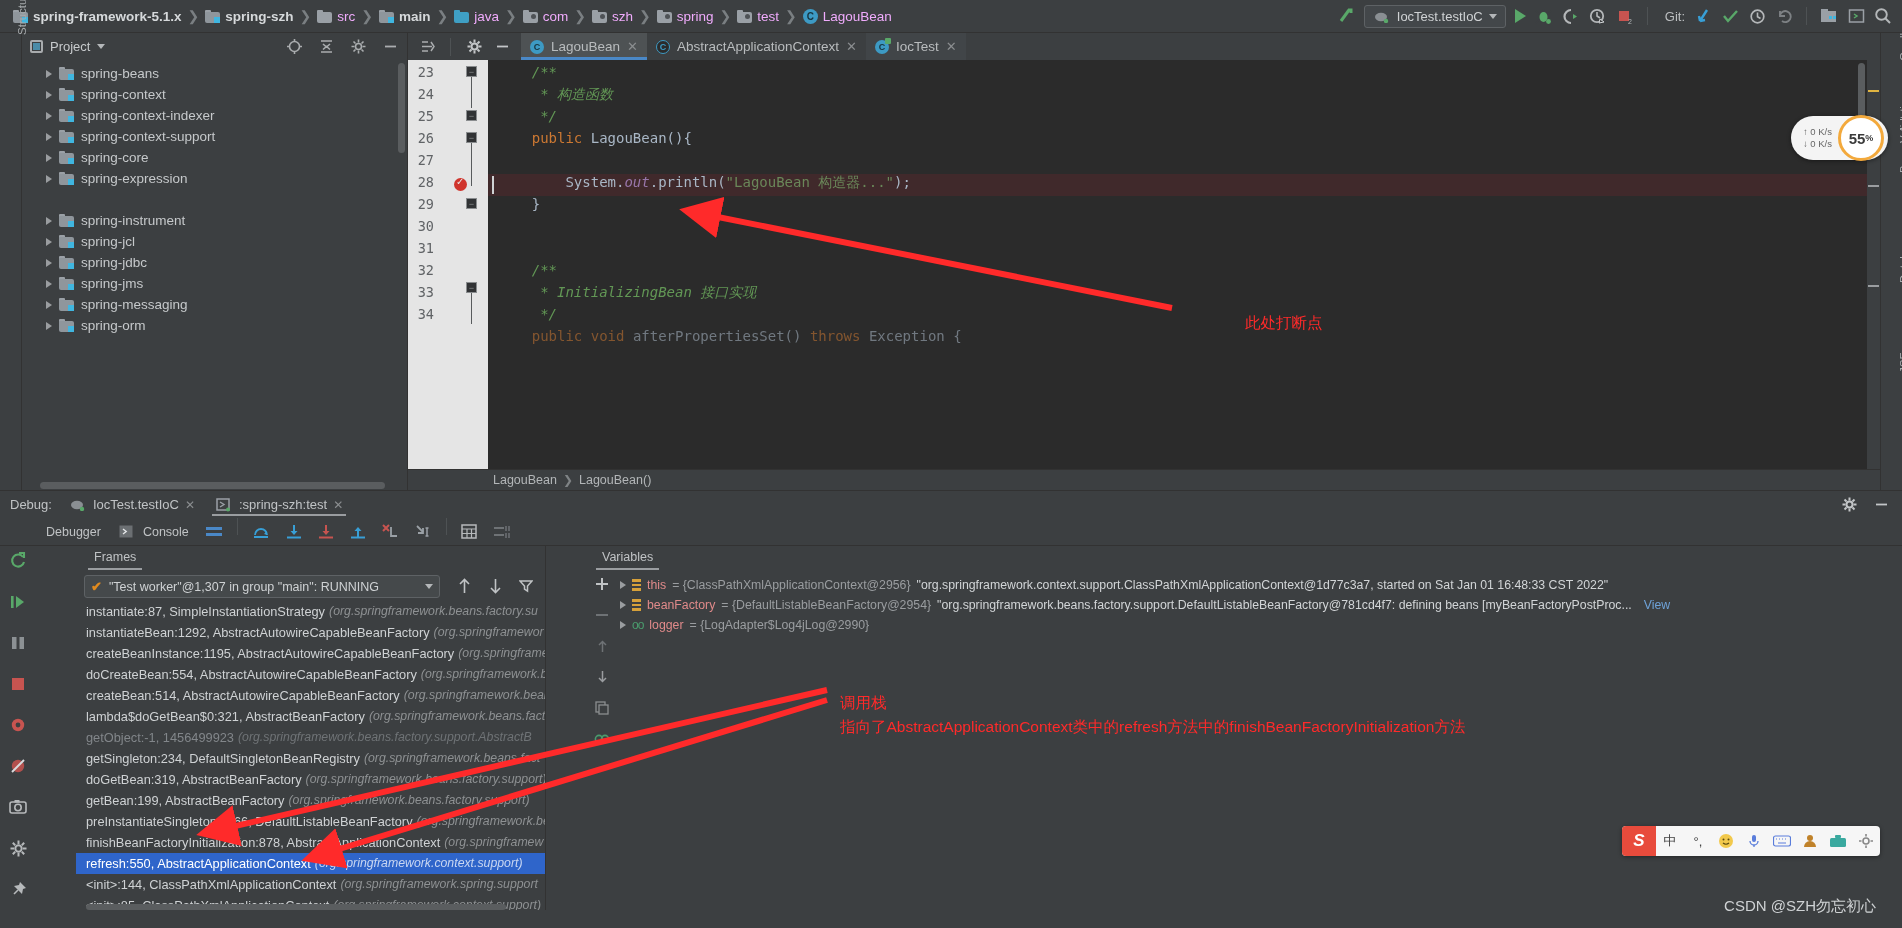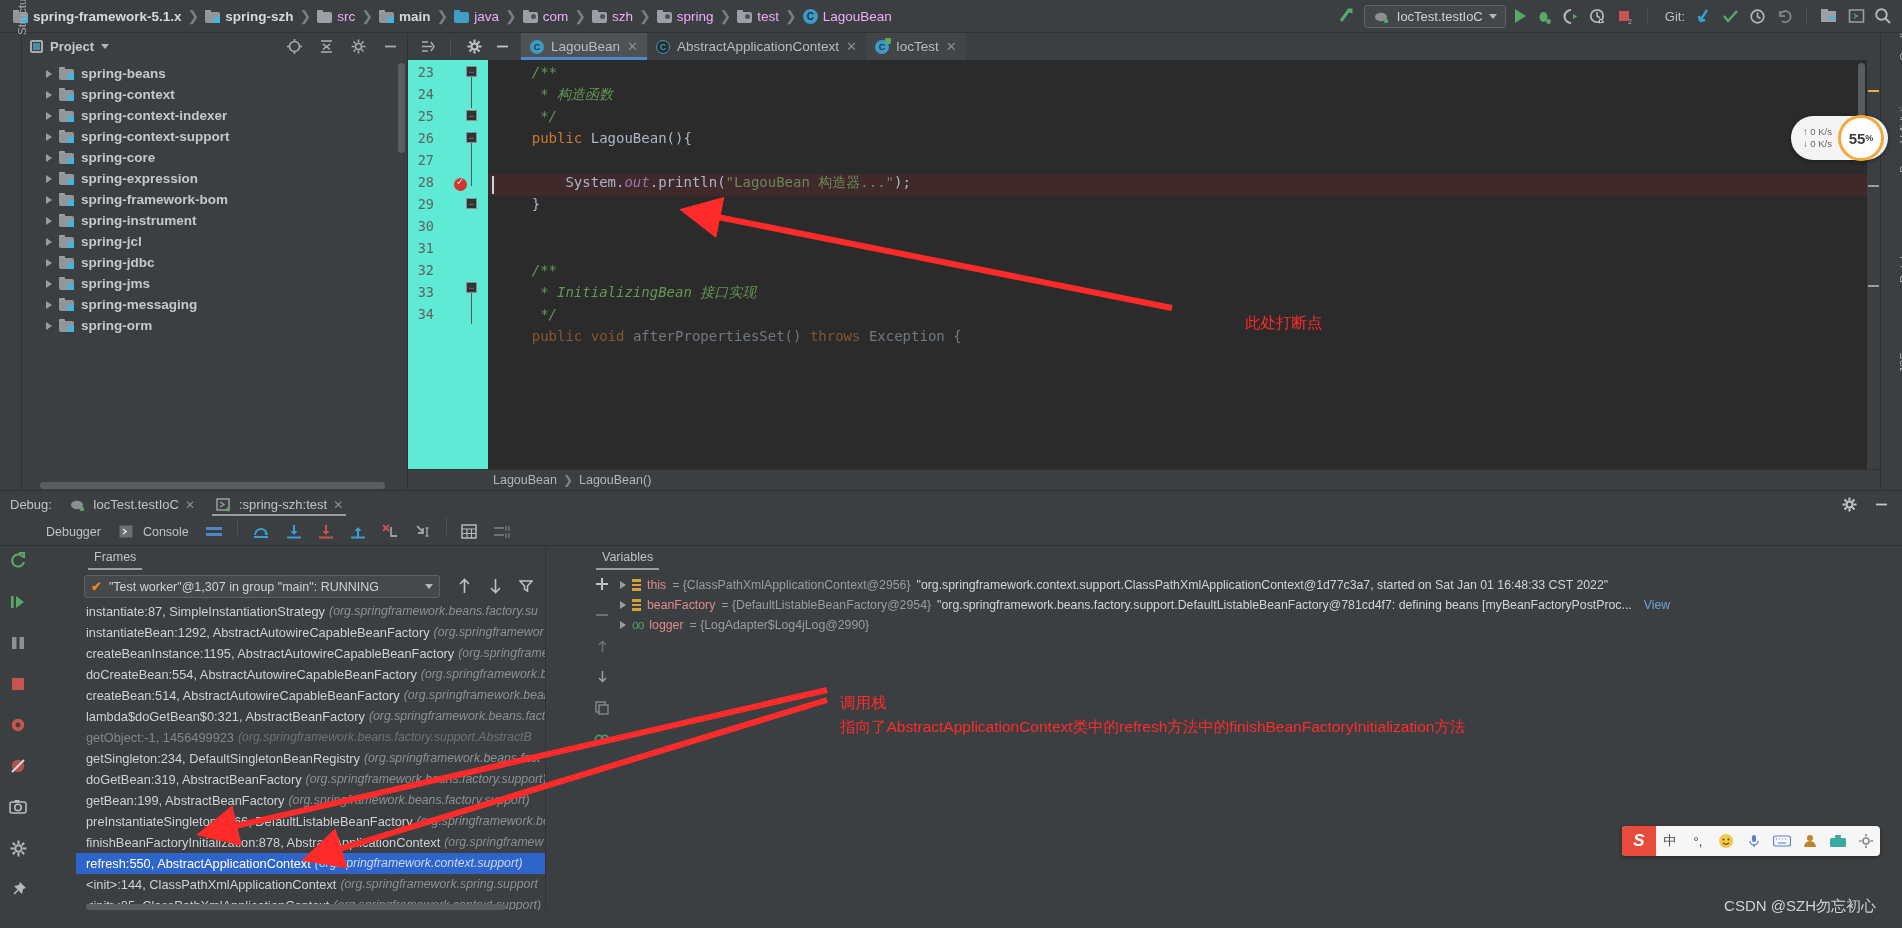--- a/index.html
+++ b/index.html
@@ -44,21 +44,21 @@
 
   
   .main{ flex:1 1 auto; display:flex; min-height:0; }
   .leftrail{ width:22px; background:#3c3f41; border-right:1px solid #323232; flex:0 0 22px;
              position:relative; }
   .railtext{ position:absolute; transform:rotate(-90deg); transform-origin:left top; white-space:nowrap;
              font-size:11.5px; color:#a7abad; }
 
   
   .project{ width:386px; flex:0 0 386px; background:#3c3f41; display:flex; flex-direction:column;
-            border-right:1px solid #323232; min-height:0;font-weight:bold; }
+            border-right:1px solid #323232; min-height:0; }
   .ptitle{ height:26px; display:flex; align-items:center; padding:0 8px; gap:7px; flex:0 0 26px; }
   .ptitle .sq{ width:13px;height:13px;border:2px solid #a9acae;border-radius:2px;background:#3c3f41;position:relative; }
   .ptitle .sq:after{ content:"";position:absolute;inset:1px;background:#4b8ca8; }
   .ptitle .t{ color:#c7cacc; font-size:13px; }
   .ptools{ margin-left:auto; display:flex; align-items:center; gap:14px; }
   .ptree{ flex:1 1 auto; overflow:hidden; padding-top:3px; position:relative; }
   .row{ height:21px; display:flex; align-items:center; padding-left:24px; gap:7px; }
   .arrow{ width:0;height:0;border-left:6px solid #9a9da0;border-top:4.5px solid transparent;border-bottom:4.5px solid transparent; }
   .row .nm{ font-size:13.5px; color:#c6c9cb; }
   .pscroll{ position:absolute; right:2px; top:4px; width:7px; height:90px; background:#5a5d5f; border-radius:4px; }
@@ -71,21 +71,21 @@
   .etab .t{ font-size:13.5px; color:#b9bcbe; }
   .etab.active{ background:#4e5254; }
   .etab.active:after{ content:""; position:absolute; left:0; right:0; bottom:0; height:3px; background:#4a88c7; }
   .etab .x{ color:#8b8e90; font-size:13px; }
   .cicon.small{ width:14px;height:14px;font-size:9px; }
   .cicon.iface{ background:#3d9ac4; }
   .cicon.test{ background:#3d9ac4; position:relative; }
   .cicon.test:after{ content:""; position:absolute; right:-2px; top:-2px; width:6px;height:6px; background:#59a869; border-radius:1px; }
 
   .codewrap{ flex:1 1 auto; display:flex; position:relative; min-height:0; background:#2b2b2b; }
-  .gutter{ width:80px; flex:0 0 80px; background:#5eead4; position:relative; }
+  .gutter{ width:80px; flex:0 0 80px; background:#e5e5e5; position:relative; }
   .lnum{ position:absolute; right:54px; font-size:13.5px; color:#606366; font-family:"DejaVu Sans Mono", monospace; }
   .bp{ position:absolute; width:13px;height:13px;border-radius:50%;background:#d0342c; }
   .bp:after{ content:"✓"; position:absolute; left:2px; top:-2px; color:#e7e7e7; font-size:10px; }
   .foldm{ position:absolute; width:11px;height:11px;border:1px solid #8a8d8f; color:#8a8d8f;
           font-size:9px; display:flex;align-items:center;justify-content:center; background:#313335; }
   .foldline{ position:absolute; left:63px; width:1px; background:#585b5d; }
   .bulb{ position:absolute; width:13px;height:16px; }
   .bulb .g{ width:12px;height:11px;border-radius:50% 50% 40% 40%; background:#f0c040; }
   .bulb .s{ width:8px;height:3px;margin:1px auto 0; background:#c4a035; }
 
@@ -457,28 +457,20 @@
             </span>
           <span class="nm">spring-core</span>
         </div>
         <div class="row" style="position:absolute;top:109px;left:0;right:0;">
           <span class="arrow"></span>
           <span class="ficon mod">
               <i class="tab"></i>
               <i class="body"></i>
             </span>
           <span class="nm">spring-expression</span>
-        </div>
-        <div class="row" style="position:absolute;top:130px;left:0;right:0;">
-          <span class="arrow"></span>
-          <span class="ficon mod">
-              <i class="tab"></i>
-              <i class="body"></i>
-            </span>
-          <span class="nm">spring-framework-bom</span>
         </div>
         <div class="row" style="position:absolute;top:151px;left:0;right:0;">
           <span class="arrow"></span>
           <span class="ficon mod">
               <i class="tab"></i>
               <i class="body"></i>
             </span>
           <span class="nm">spring-instrument</span>
         </div>
         <div class="row" style="position:absolute;top:172px;left:0;right:0;">

